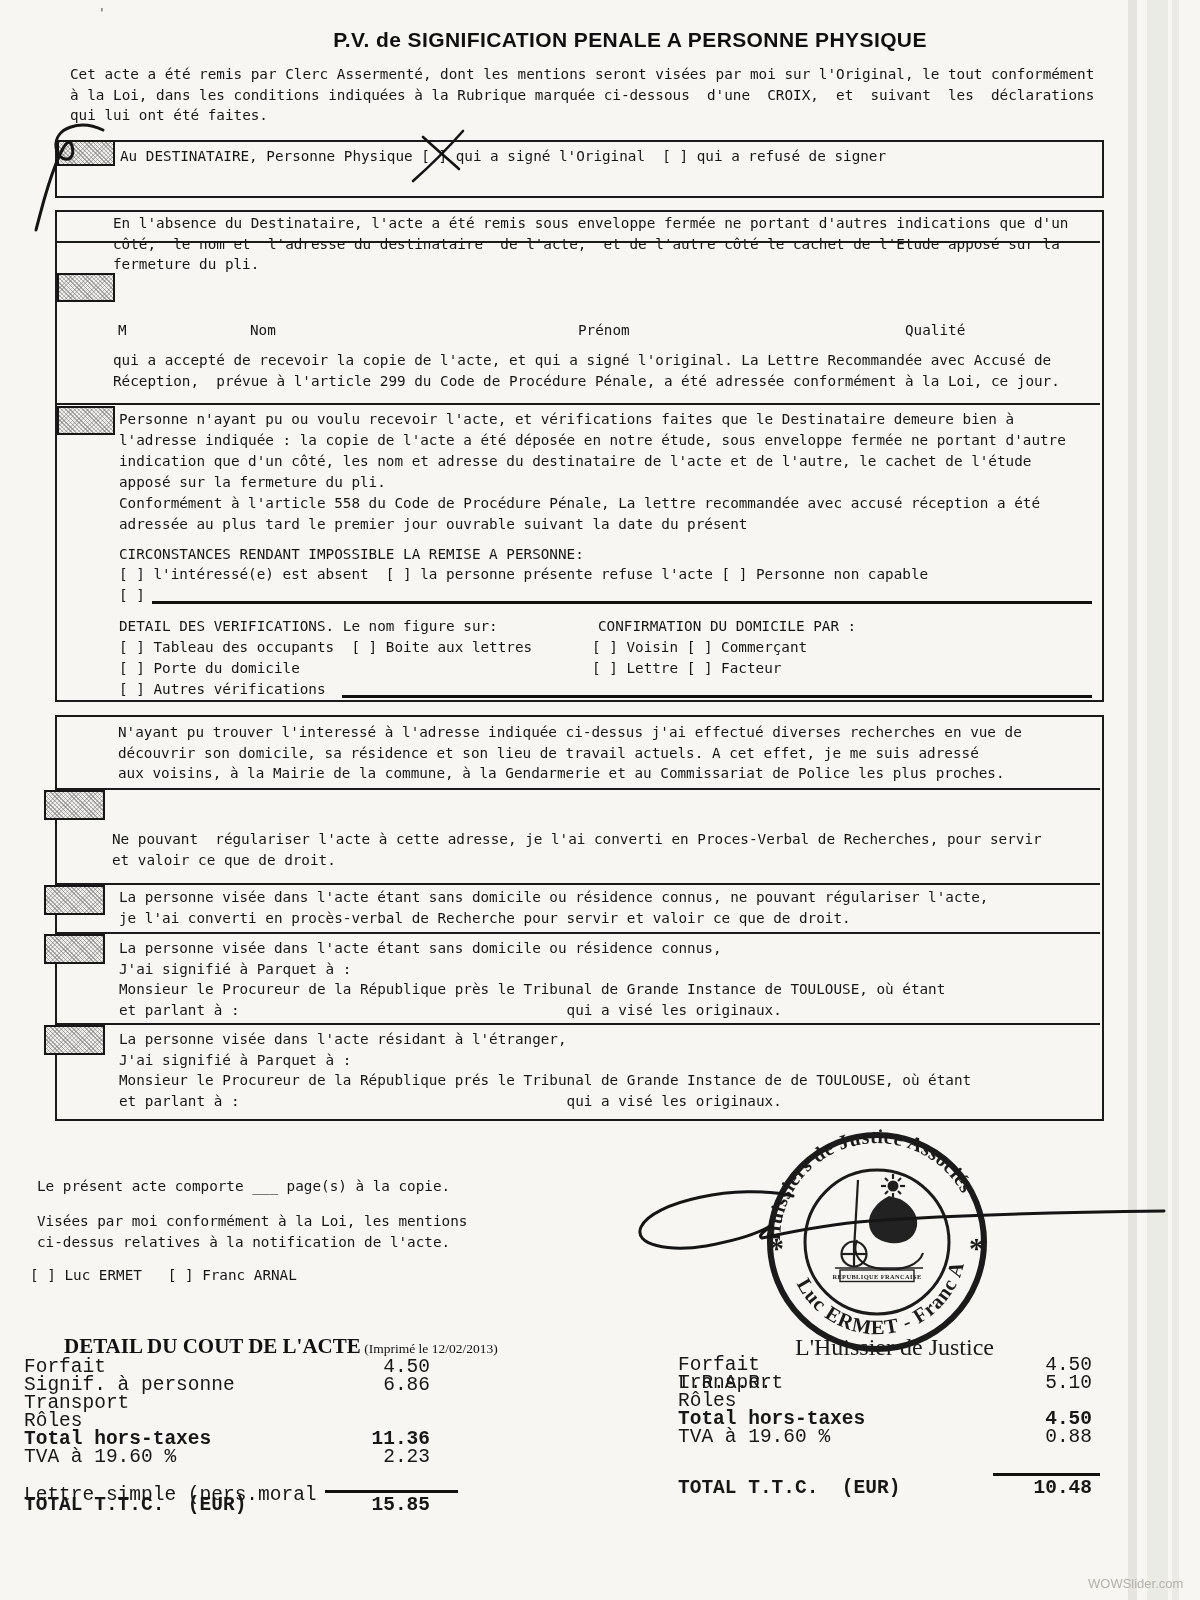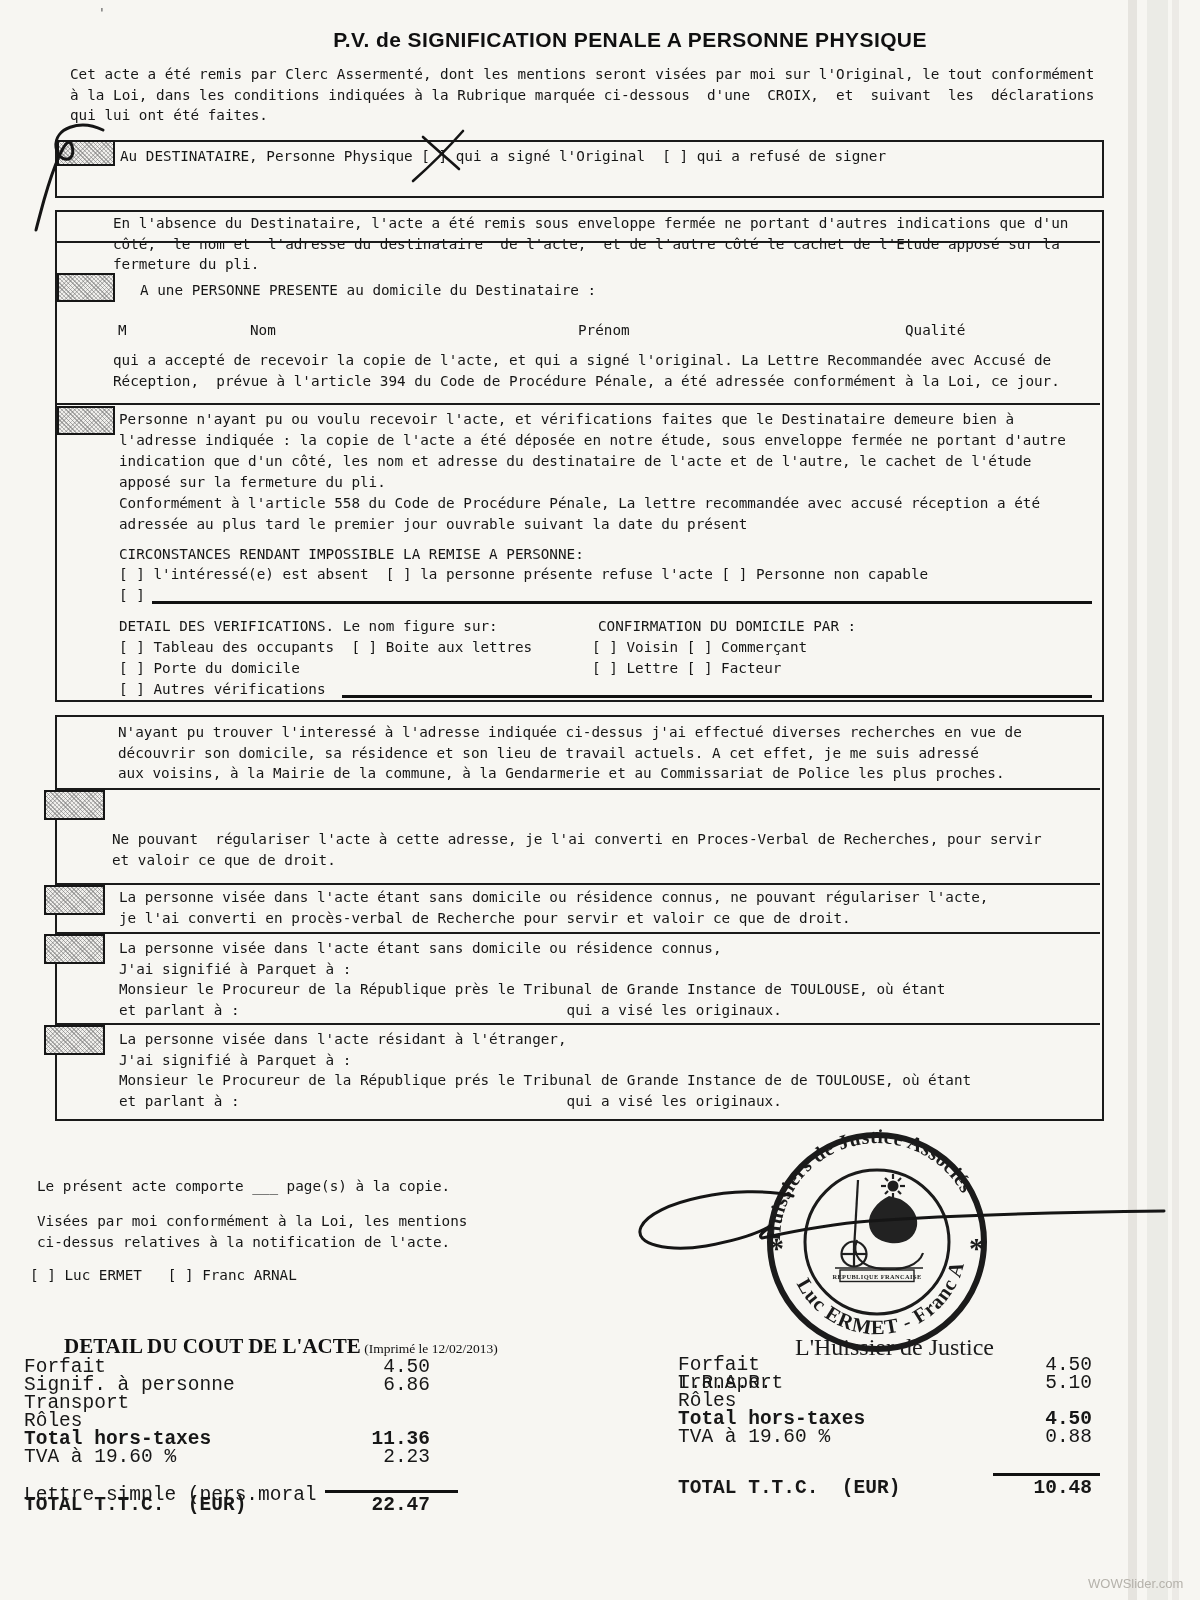--- a/index.html
+++ b/index.html
@@ -55,27 +55,26 @@
     <path class="ink" stroke-width="2.6" d="M 463 131 C 448 148 430 166 413 181"></path>
     <path class="ink" stroke-width="2.6" d="M 423 137 C 436 149 449 160 459 169"></path>
   </svg>
 
   <div class="box" style="left:55px;top:210px;width:1045px;height:488px;"></div>
   <div class="t" style="left:113px;top:213px;width:1000px;">En l'absence du Destinataire, l'acte a été remis sous enveloppe fermée ne portant d'autres indications que d'un
 côté,  le nom et  l'adresse du destinataire  de l'acte,  et de l'autre côté le cachet de l'Etude apposé sur la
 fermeture du pli.</div>
   <div class="hr" style="left:55px;top:241px;width:1045px;"></div>
   <div class="cb" style="left:57px;top:273px;width:54px;height:25px;"></div>
-  <div class="t" style="left:140px;top:280px;">A une PERSONNE PRESENTE au domicile du Destinataire :</div>
   <div class="t" style="left:118px;top:320px;">M</div>
   <div class="t" style="left:250px;top:320px;">Nom</div>
   <div class="t" style="left:578px;top:320px;">Prénom</div>
   <div class="t" style="left:905px;top:320px;">Qualité</div>
   <div class="t" style="left:113px;top:350px;width:1000px;">qui a accepté de recevoir la copie de l'acte, et qui a signé l'original. La Lettre Recommandée avec Accusé de
-Réception,  prévue à l'article 394 du Code de Procédure Pénale, a été adressée conformément à la Loi, ce jour.</div>
+Réception,  prévue à l'article 299 du Code de Procédure Pénale, a été adressée conformément à la Loi, ce jour.</div>
   <div class="hr" style="left:55px;top:403px;width:1045px;"></div>
   <div class="cb" style="left:57px;top:406px;width:54px;height:25px;"></div>
   <div class="t" style="left:119px;top:409px;width:1000px;line-height:21px;">Personne n'ayant pu ou voulu recevoir l'acte, et vérifications faites que le Destinataire demeure bien à
 l'adresse indiquée : la copie de l'acte a été déposée en notre étude, sous enveloppe fermée ne portant d'autre
 indication que d'un côté, les nom et adresse du destinataire de l'acte et de l'autre, le cachet de l'étude
 apposé sur la fermeture du pli.
 Conformément à l'article 558 du Code de Procédure Pénale, La lettre recommandée avec accusé réception a été
 adressée au plus tard le premier jour ouvrable suivant la date du présent</div>
   <div class="t" style="left:119px;top:564px;">[ ] l'intéressé(e) est absent  [ ] la personne présente refuse l'acte [ ] Personne non capable</div>
   <div class="t" style="left:119px;top:544px;">CIRCONSTANCES RENDANT IMPOSSIBLE LA REMISE A PERSONNE:</div>
@@ -172,21 +171,21 @@
     <span>DETAIL DU COUT DE L'ACTE</span><span class="costsub"> (Imprimé le 12/02/2013)</span>
   </div>
   <div class="crow" style="left:24px;top:1358px;width:406px;"><span>Forfait</span><span>4.50</span></div>
   <div class="crow" style="left:24px;top:1376px;width:406px;"><span>Signif. à personne</span><span>6.86</span></div>
   <div class="crow" style="left:24px;top:1394px;width:406px;"><span>Transport</span><span></span></div>
   <div class="crow" style="left:24px;top:1412px;width:406px;"><span>Rôles</span><span></span></div>
   <div class="crow b" style="left:24px;top:1430px;width:406px;"><span>Total hors-taxes</span><span>11.36</span></div>
   <div class="crow" style="left:24px;top:1448px;width:406px;"><span>TVA à 19.60 %</span><span>2.23</span></div>
   <div class="crow" style="left:24px;top:1466px;width:406px;margin-top:20px;"><span>Lettre simple (pers.moral</span><span></span></div>
   <div class="ul3" style="left:325px;top:1490px;width:133px;"></div>
-  <div class="crow b" style="left:24px;top:1496px;width:406px;"><span>TOTAL T.T.C.  (EUR)</span><span>22.47</span></div>
+  <div class="crow b" style="left:24px;top:1496px;width:406px;"><span>TOTAL T.T.C.  (EUR)</span><span>15.85</span></div>
 
   <div class="crow" style="left:678px;top:1356px;width:414px;"><span>Forfait</span><span>4.50</span></div>
   <div class="crow" style="left:678px;top:1374px;width:414px;"><span>Transport</span><span></span></div>
   <div class="crow" style="left:678px;top:1392px;width:414px;"><span>Rôles</span><span></span></div>
   <div class="crow b" style="left:678px;top:1410px;width:414px;"><span>Total hors-taxes</span><span>4.50</span></div>
   <div class="crow" style="left:678px;top:1428px;width:414px;"><span>TVA à 19.60 %</span><span>0.88</span></div>
   <div class="crow" style="left:678px;top:1374px;width:414px;"><span>L.R.A.R.</span><span>5.10</span></div>
   <div class="ul3" style="left:993px;top:1473px;width:107px;"></div>
   <div class="crow b" style="left:678px;top:1479px;width:414px;"><span>TOTAL T.T.C.  (EUR)</span><span>10.48</span></div>
 

